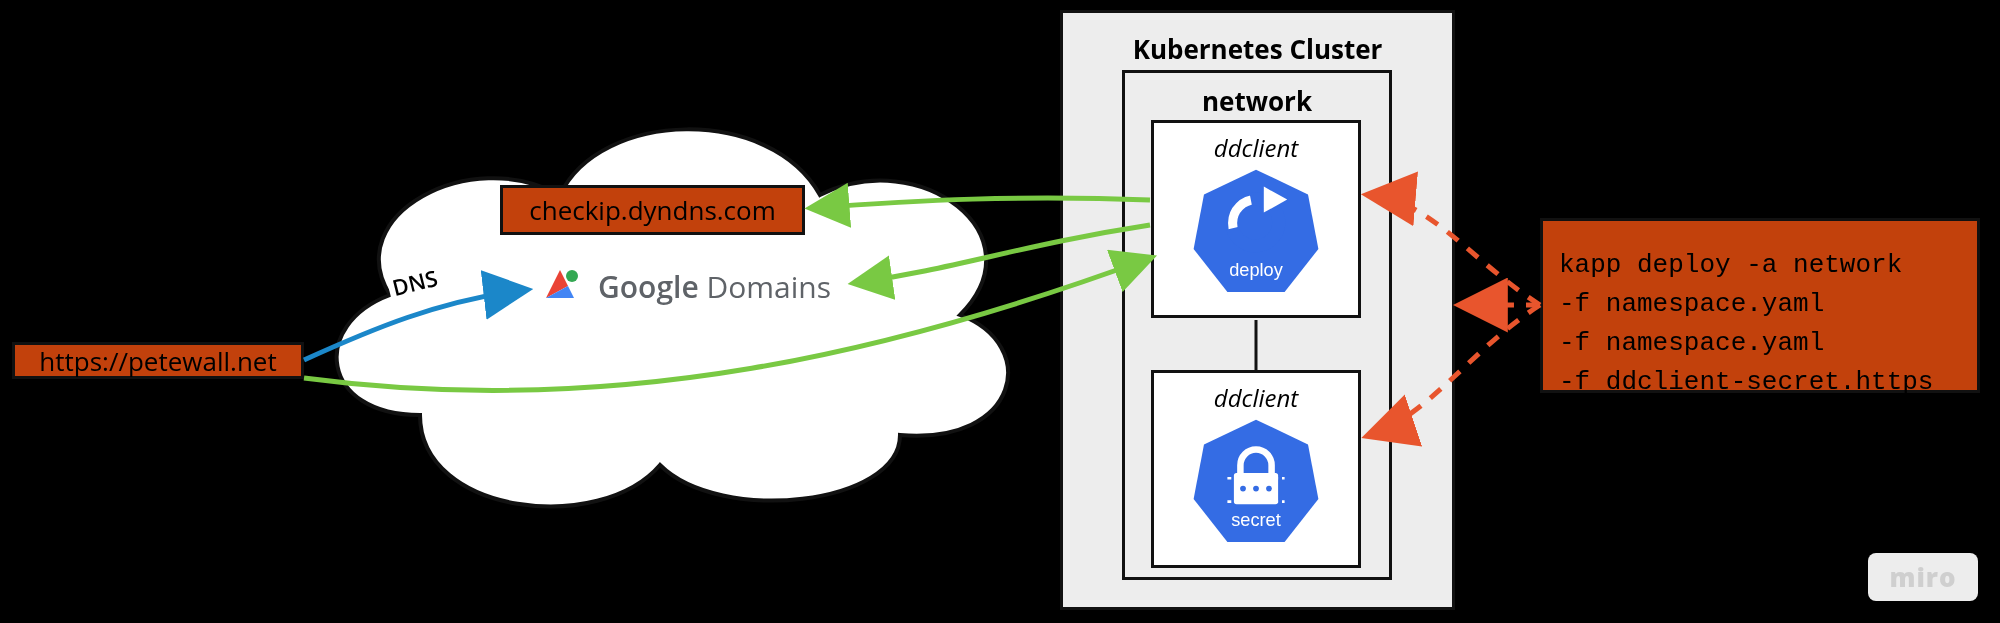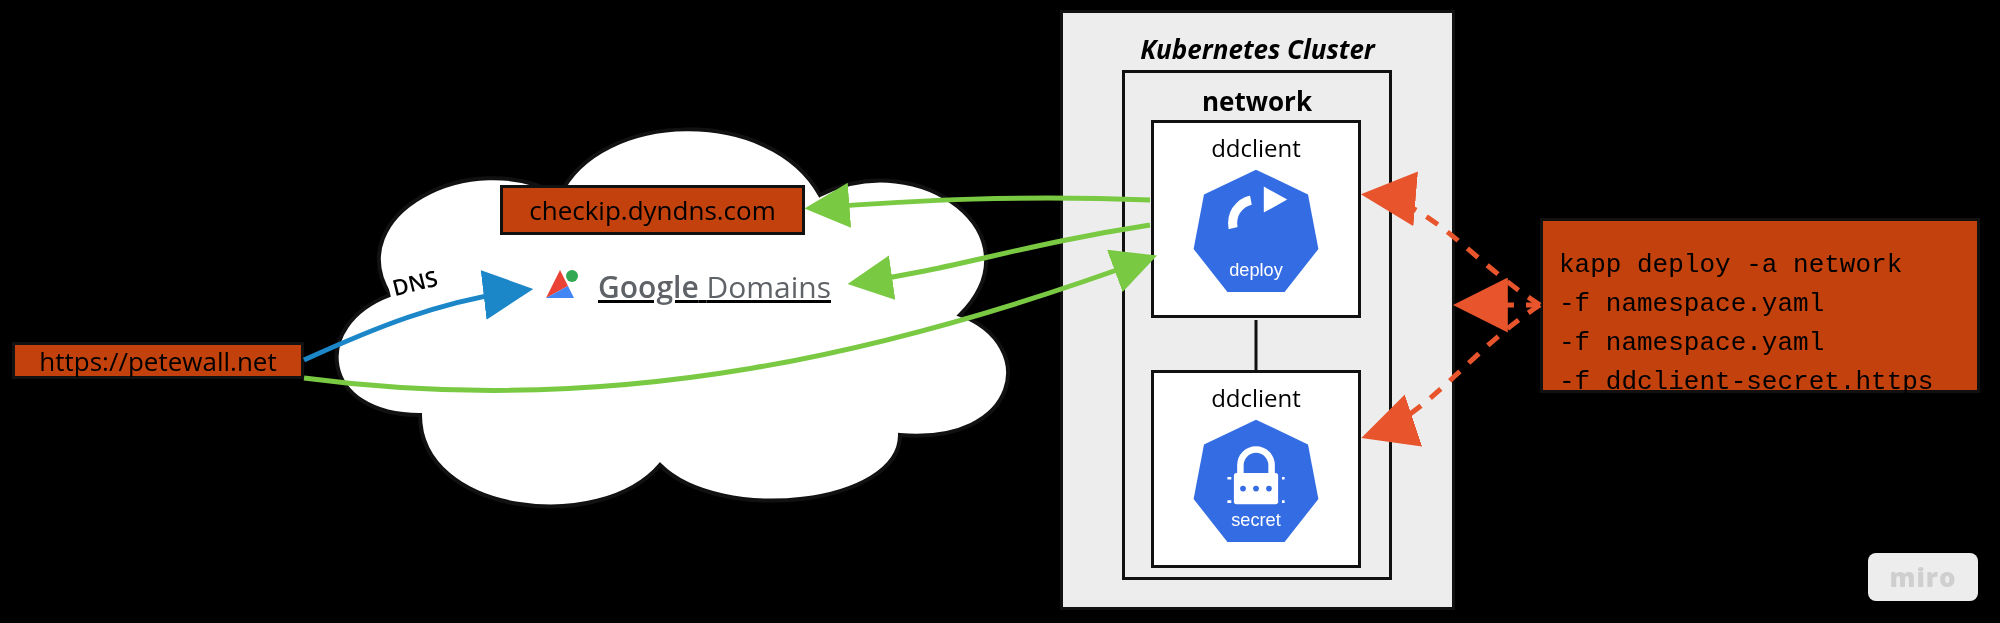--- a/index.html
+++ b/index.html
@@ -58,38 +58,36 @@
       background: #fff;
       padding: 0 4px;
       transform: rotate(-14deg);
     }
     
     .gd {
       position: absolute;
       left: 540px; top: 264px;
       display: flex; align-items: center;
       gap: 14px;
-      text-decoration: underline;
     }
     .gd-text { font-size: 30px; color: #5f6368; }
     .gd-text b { font-weight: 600; color: #5f6368; }
 
     
     .cluster-box {
       left: 1060px; top: 10px;
       width: 395px; height: 600px;
       background: #ededed;
     }
     .cluster-title {
       position: absolute;
       left: 0; right: 0; top: 18px;
       text-align: center;
       font-weight: 700;
       font-size: 26px;
-      font-style: italic;
     }
     .net-box {
       left: 1122px; top: 70px;
       width: 270px; height: 510px;
       background: transparent;
     }
     .net-title {
       position: absolute;
       left: 0; right: 0; top: 10px;
       text-align: center;
@@ -100,20 +98,21 @@
       width: 210px; height: 198px;
       background: #fff;
     }
     .pod1 { left: 1151px; top: 120px; }
     .pod2 { left: 1151px; top: 370px; }
     .pod-title {
       position: absolute;
       left: 0; right: 0; top: 8px;
       text-align: center;
       font-size: 24px;
+      font-style: italic;
     }
     .k8s-hex {
       position: absolute;
       left: 50%; top: 52%;
       transform: translate(-50%, -44%);
     }
 
     
     .cmd-box {
       left: 1540px; top: 218px;

